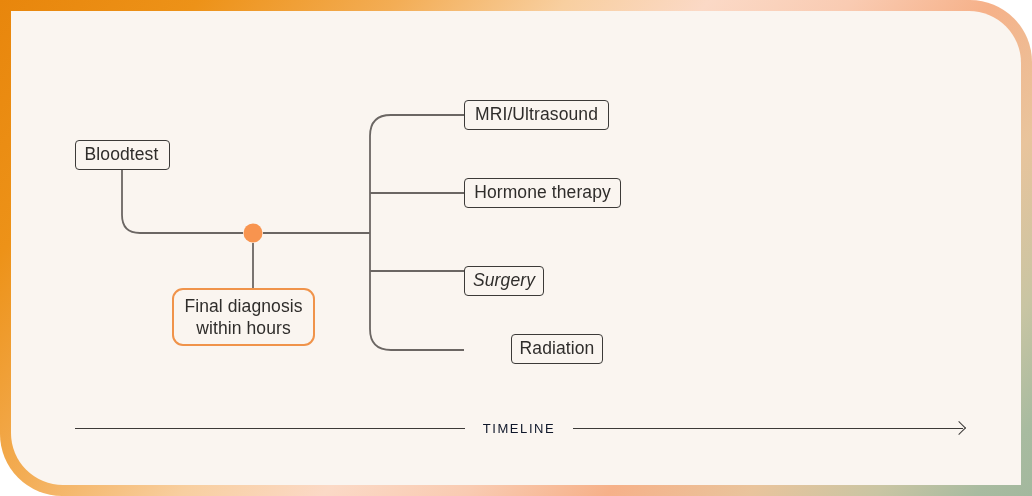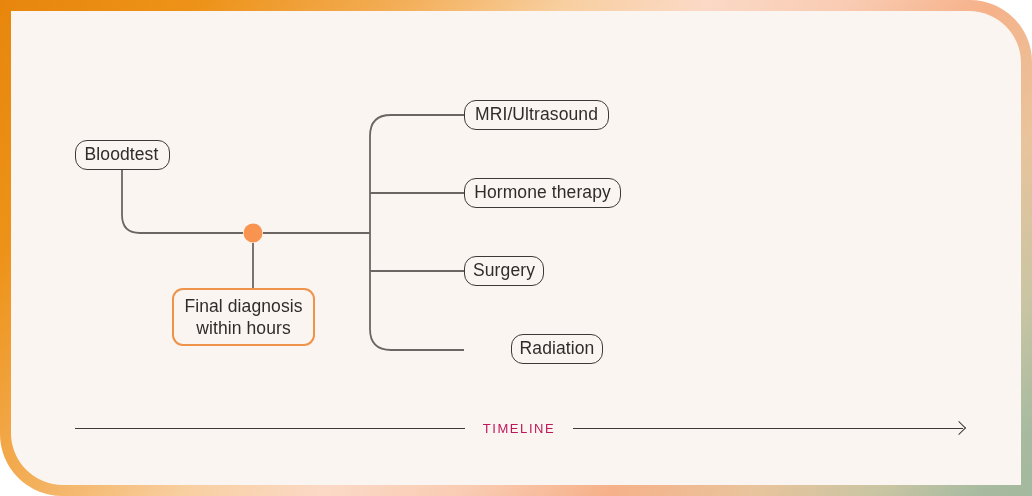--- a/index.html
+++ b/index.html
@@ -57,21 +57,21 @@
   }
 
   
   .node {
     position: absolute;
     box-sizing: border-box;
     display: flex;
     align-items: center;
     justify-content: center;
     border: 1.3px solid #3c3a38;
-    border-radius: 12px;
+    border-radius: 4px;
     background: #faf5f0;
     color: #2f2d2b;
     font-size: 17.5px;
     line-height: 1.22;
     letter-spacing: 0.1px;
     white-space: nowrap;
     padding: 0 10px;
   }
 
   .node.accent {
@@ -81,21 +81,21 @@
     text-align: center;
     line-height: 1.28;
     padding: 8px 8px;
   }
 
   
   #node-bloodtest   { left: 64px;  top: 129px; width: 95px;  height: 30px; padding-left: 8px; }
   #node-final       { left: 161px; top: 277px; width: 143px; height: 58px; }
   #node-mri         { left: 453px; top: 89px;  width: 145px; height: 30px; }
   #node-hormone     { left: 453px; top: 167px; width: 157px; height: 30px; }
-  #node-surgery     { left: 453px; top: 245px; width: 80px;  height: 30px; }
+  #node-surgery     { left: 453px; top: 255px; width: 80px;  height: 30px; font-style: italic; }
   #node-radiation   { left: 453px; top: 323px; width: 92px;  height: 30px; margin-left: 47px; }
 
   
   #timeline {
     position: absolute;
     left: 64px;
     top: 405px;
     width: 888px;
     height: 24px;
     display: flex;
@@ -104,21 +104,21 @@
   .tl-line {
     flex: 1 1 auto;
     height: 1px;
     background: #3c3a38;
   }
   #timeline-label {
     flex: 0 0 auto;
     padding: 0 18px;
     font-size: 13px;
     letter-spacing: 1.6px;
-    color: #be185d;
+    color: #0f172a;
   }
   .tl-right-wrap {
     flex: 1 1 auto;
     position: relative;
     height: 9px;
     display: flex;
     align-items: center;
   }
   .tl-arrow-head {
     position: absolute;

